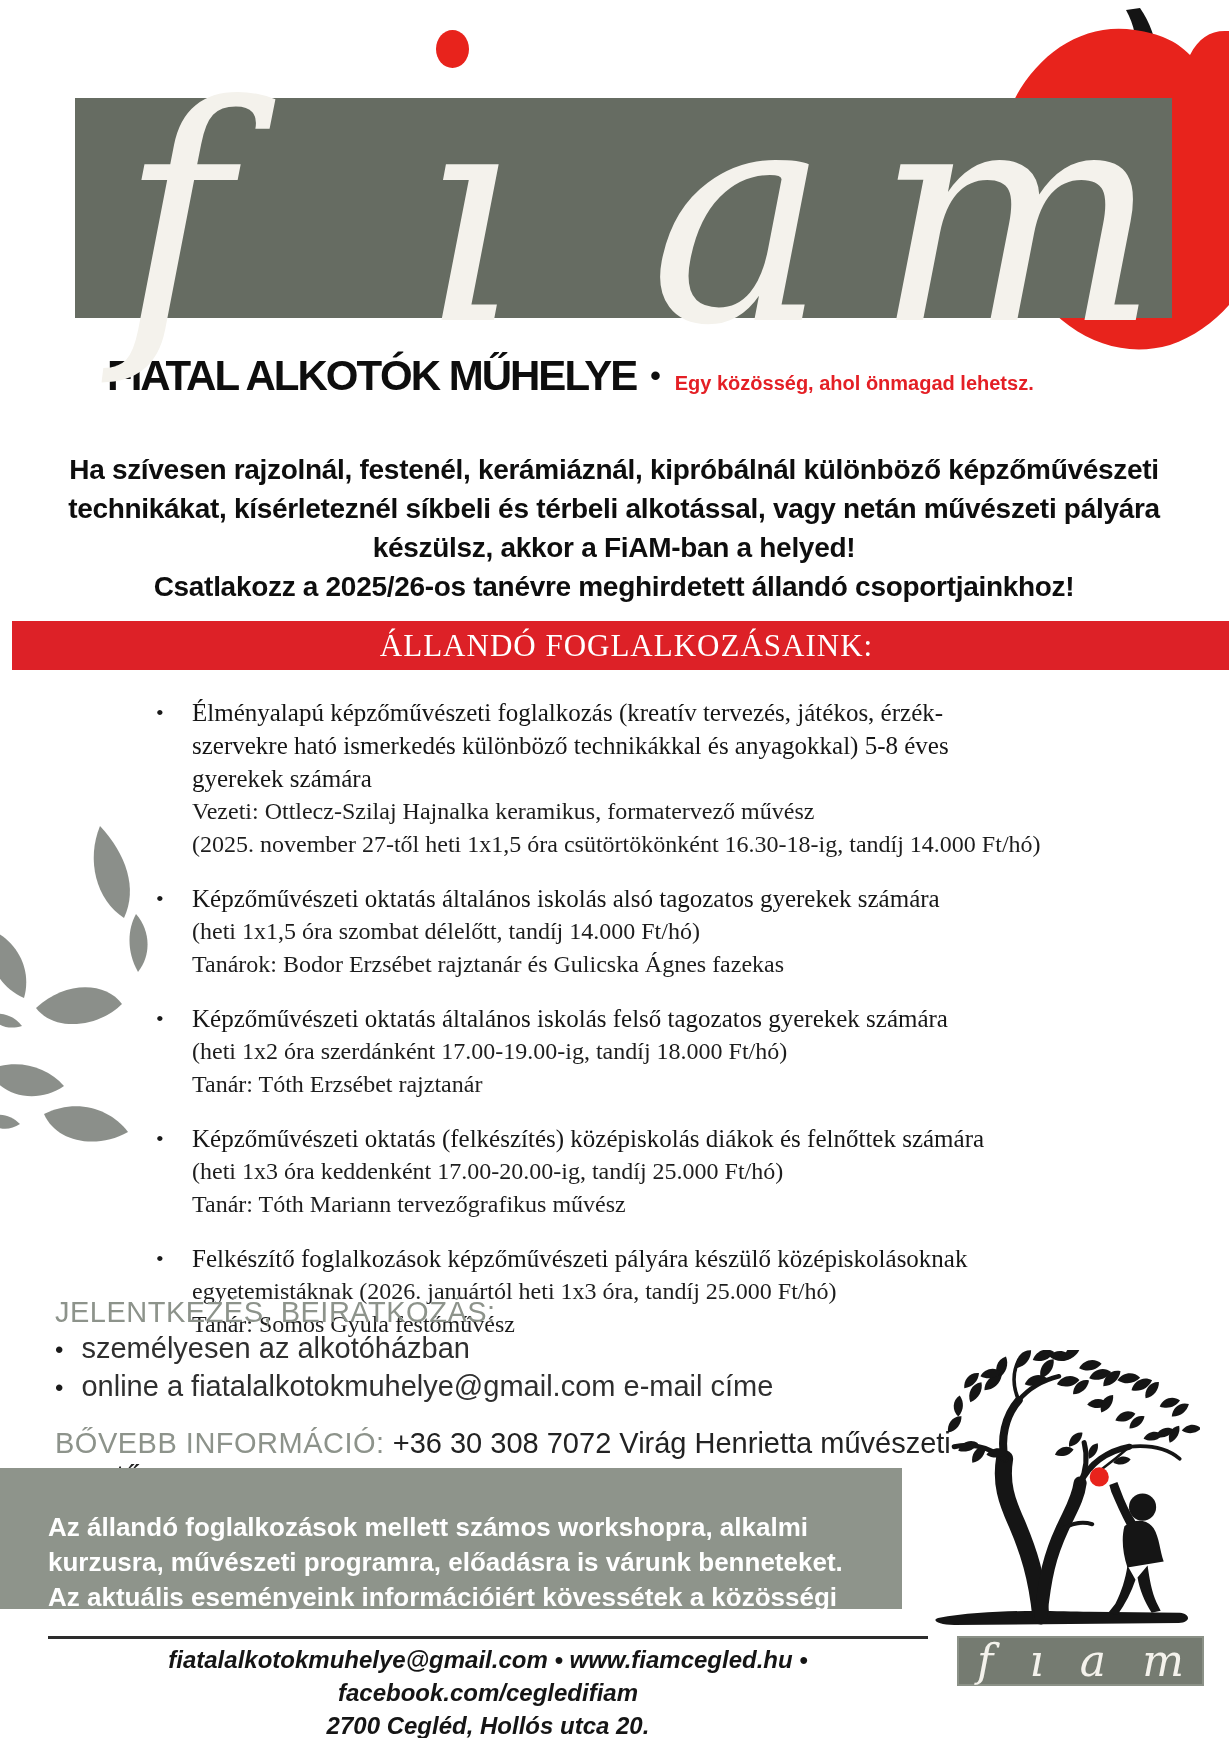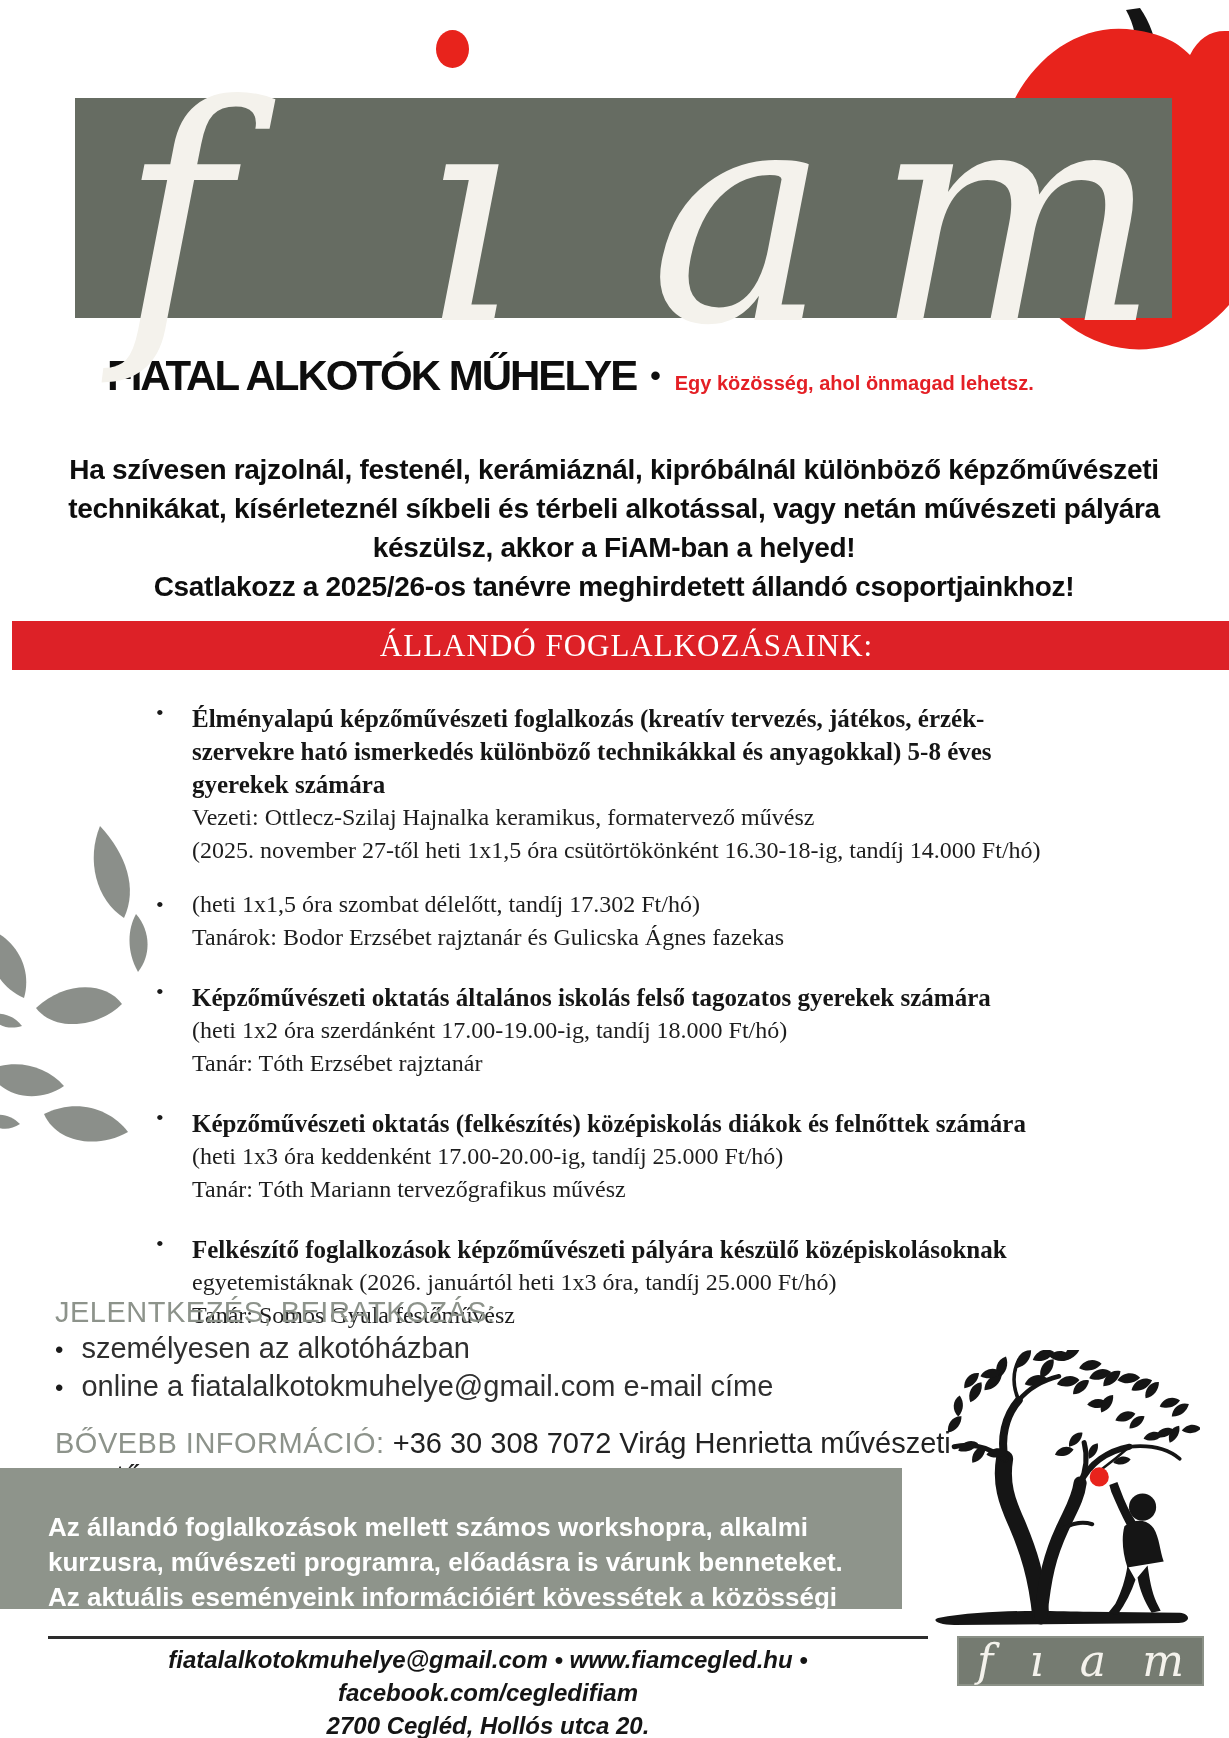--- a/index.html
+++ b/index.html
@@ -22,21 +22,21 @@
          font-size:28px;font-weight:bold;line-height:39px;letter-spacing:-0.3px;color:#0e0e0e;white-space:pre-line;}
 
   .banner{position:absolute;top:621px;left:12px;width:1229px;height:49px;background:#dd2127;
           display:flex;align-items:center;justify-content:center;}
   .banner-label{font-family:"Liberation Serif",serif;font-size:31px;color:#ffffff;letter-spacing:1px;}
 
   
   .programs{position:absolute;top:696px;left:156px;width:1005px;font-family:"Liberation Serif",serif;}
   .item{display:flex;margin-bottom:21px;}
   .marker{width:36px;flex:0 0 36px;font-size:22px;line-height:33px;color:#1a1a1a;}
-  .item-title{font-size:25px;font-weight:bold;line-height:33px;color:#161616;white-space:pre-line;margin-top:6px;}
+  .item-title{font-size:25px;font-weight:normal;line-height:33px;color:#161616;white-space:pre-line;}
   .item-details{font-size:24px;line-height:33px;color:#1d1d1d;white-space:pre-line;}
 
   
   .leaves-svg{position:absolute;top:818px;left:0;width:150px;height:330px;}
 
   
   .signup{position:absolute;top:1296px;left:55px;width:900px;}
   .signup-heading{font-size:29px;color:#8d938b;letter-spacing:0.5px;}
   .signup-option{font-size:29px;color:#2f2f2f;line-height:38px;}
   .signup-option .marker{display:inline;font-size:24px;margin-right:10px;}
@@ -101,21 +101,22 @@
         <div class="item-title">Élményalapú képzőművészeti foglalkozás (kreatív tervezés, játékos, érzék-
 szervekre ható ismerkedés különböző technikákkal és anyagokkal) 5-8 éves
 gyerekek számára</div>
         <div class="item-details">Vezeti: Ottlecz-Szilaj Hajnalka keramikus, formatervező művész
 (2025. november 27-től heti 1x1,5 óra csütörtökönként 16.30-18-ig, tandíj 14.000 Ft/hó)</div>
       </div>
     </div>
     <div class="item">
       <span class="marker">•</span>
       <div class="item-body">
-        <div class="item-details">(heti 1x1,5 óra szombat délelőtt, tandíj 17.302 Ft/hó)
+        <div class="item-title">Képzőművészeti oktatás általános iskolás alsó tagozatos gyerekek számára</div>
+        <div class="item-details">(heti 1x1,5 óra szombat délelőtt, tandíj 14.000 Ft/hó)
 Tanárok: Bodor Erzsébet rajztanár és Gulicska Ágnes fazekas</div>
       </div>
     </div>
     <div class="item">
       <span class="marker">•</span>
       <div class="item-body">
         <div class="item-title">Képzőművészeti oktatás általános iskolás felső tagozatos gyerekek számára</div>
         <div class="item-details">(heti 1x2 óra szerdánként 17.00-19.00-ig, tandíj 18.000 Ft/hó)
 Tanár: Tóth Erzsébet rajztanár</div>
       </div>

